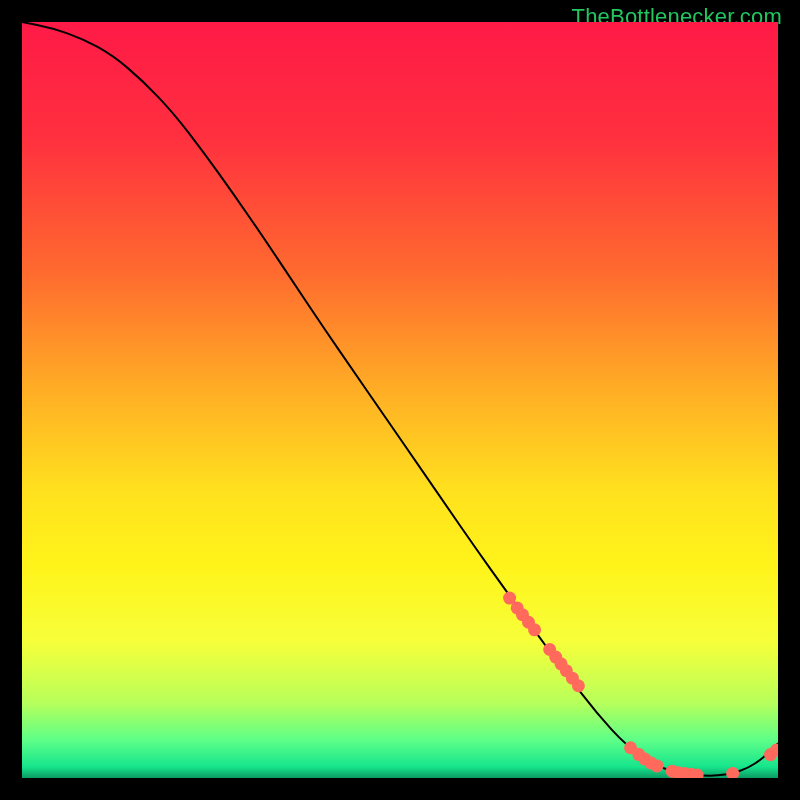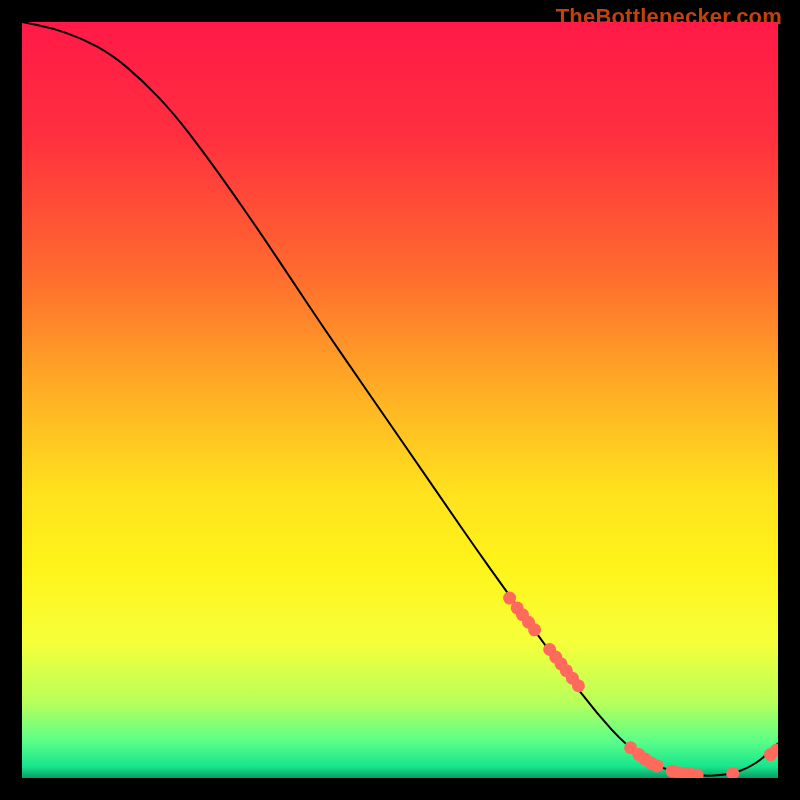--- a/index.html
+++ b/index.html
@@ -14,24 +14,24 @@
   .stage {
     position: relative;
     width: 800px;
     height: 800px;
     background: #000;
   }
   .watermark {
     position: absolute;
     top: 4px;
     right: 18px;
-    color: #c2410c;
+    color: #22c55e;
     font-size: 22px;
     letter-spacing: 0.2px;
-    font-weight: 700;
+    font-weight: 400;
     margin-left: 22px;
   }
   .plot {
     position: absolute;
     left: 22px;
     top: 22px;
     width: 756px;
     height: 756px;
   }
   .plot svg {

